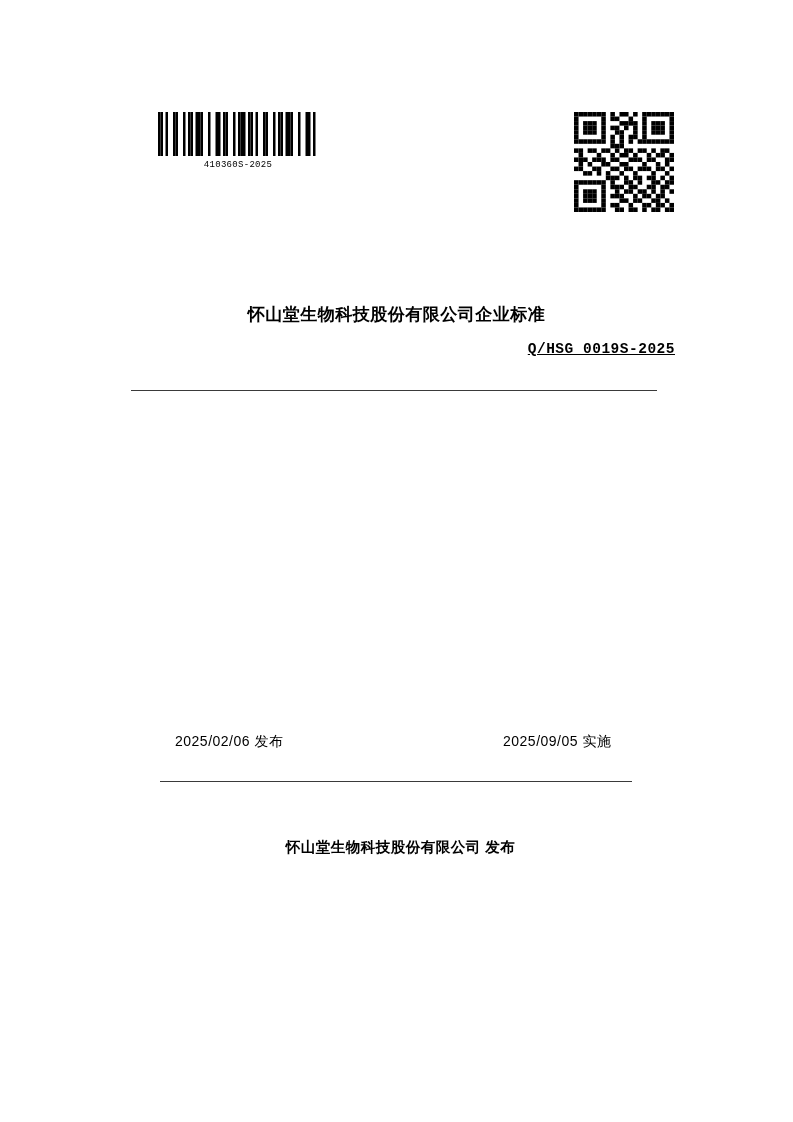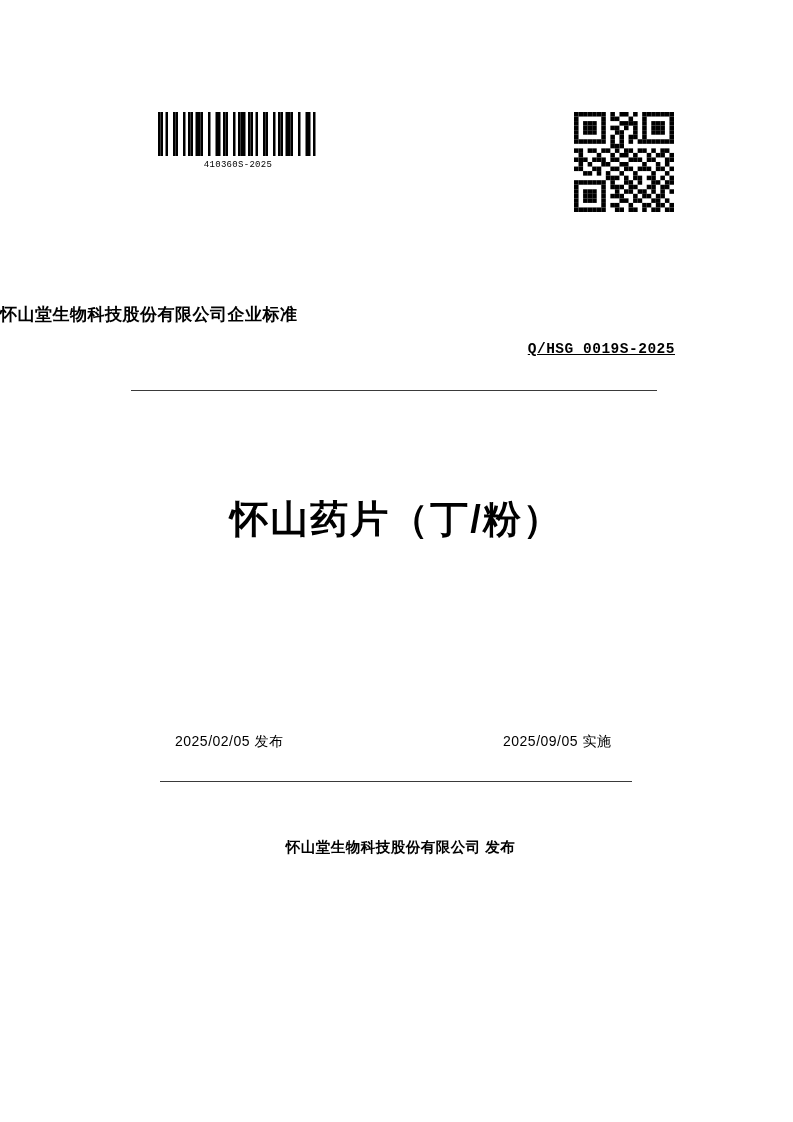--- a/index.html
+++ b/index.html
@@ -59,20 +59,21 @@
     width: 100px;
     height: 100px;
   }
 
   
   .std-owner {
     position: absolute;
     left: 0;
     top: 303px;
     width: 793px;
+    text-align: center;
     font-size: 17px;
     font-weight: bold;
     letter-spacing: 0.5px;
   }
   .std-code {
     position: absolute;
     right: 118px;
     top: 341px;
     font-family: "Liberation Mono", monospace;
     font-size: 14.5px;
@@ -452,22 +453,21 @@
         <rect x="21" y="21" width="1" height="1" fill="#000"></rect>
       </svg>
   </div>
 
   <div class="std-owner">怀山堂生物科技股份有限公司企业标准</div>
 
   <div class="std-code">Q/HSG 0019S-2025</div>
 
   <div class="rule-top"></div>
 
-  <div class="doc-title">怀山药片（丁/粉）</div>
-
-  <div class="date-issue">2025/02/05 发布</div>
+
+  <div class="date-issue">2025/02/06 发布</div>
   <div class="date-effective">2025/09/05 实施</div>
 
   <div class="rule-bottom"></div>
 
   <div class="publisher">怀山堂生物科技股份有限公司  发布</div>
 
 </div>
 
 </body></html>

